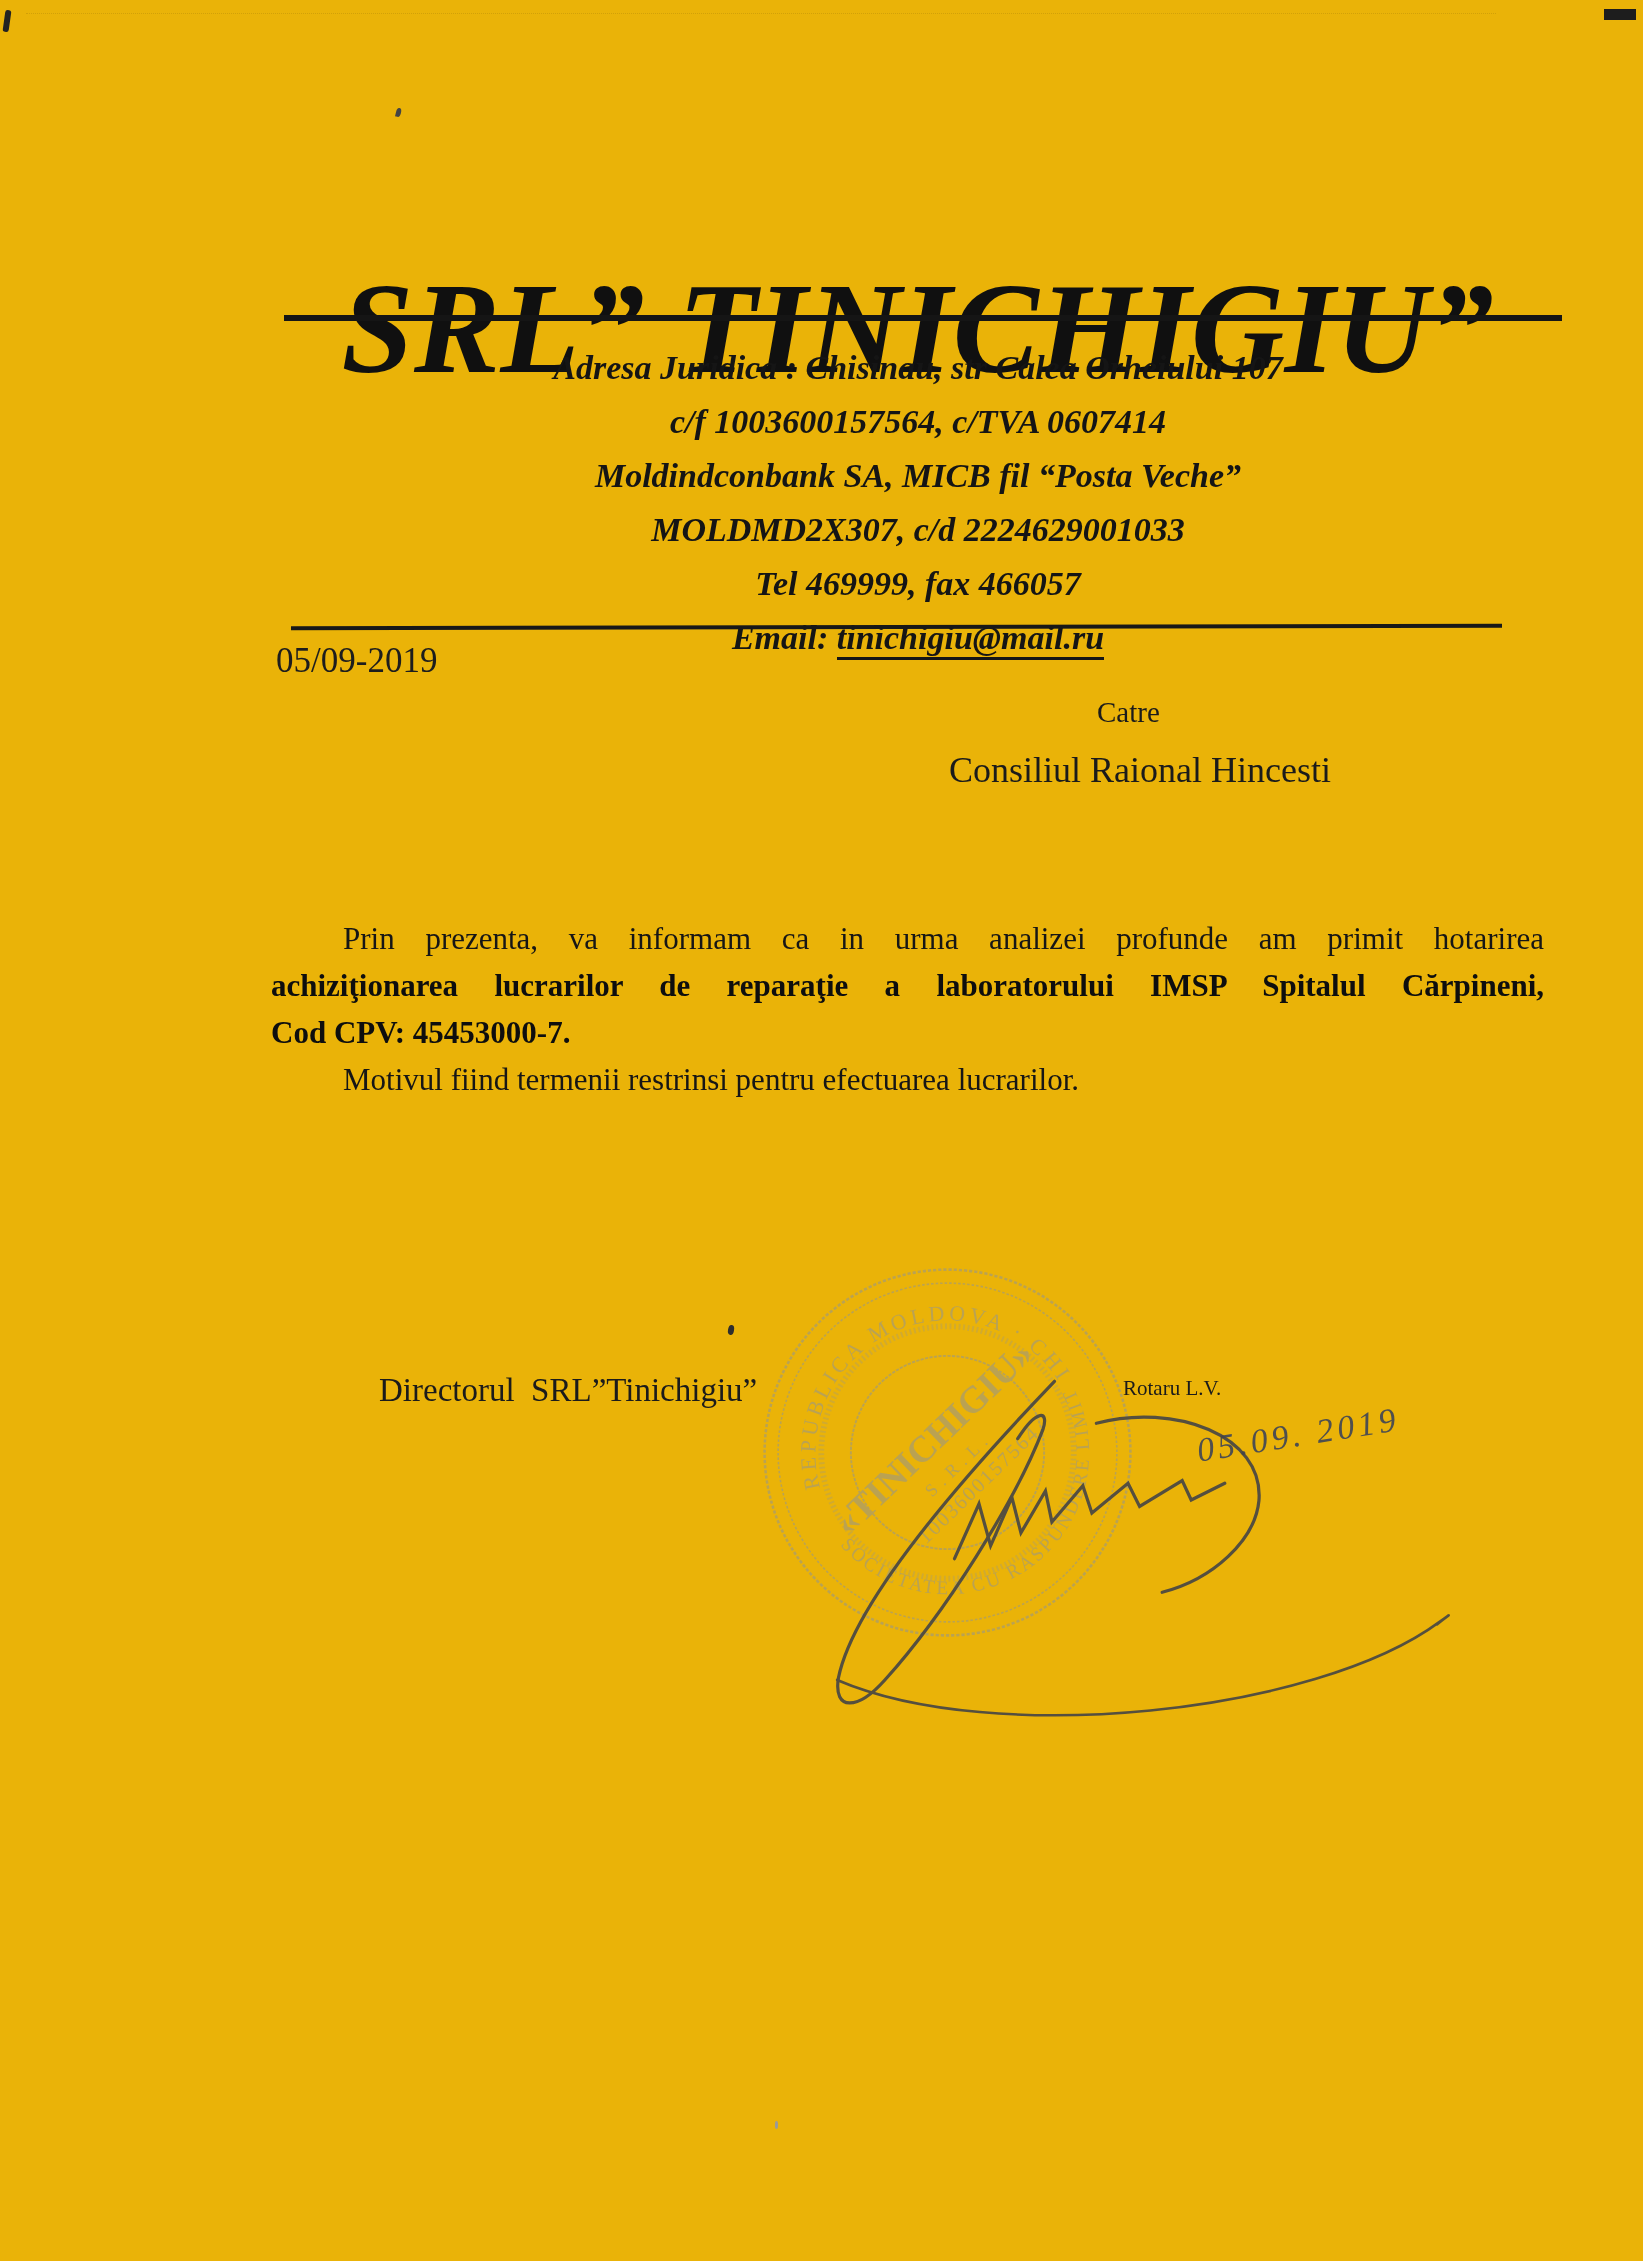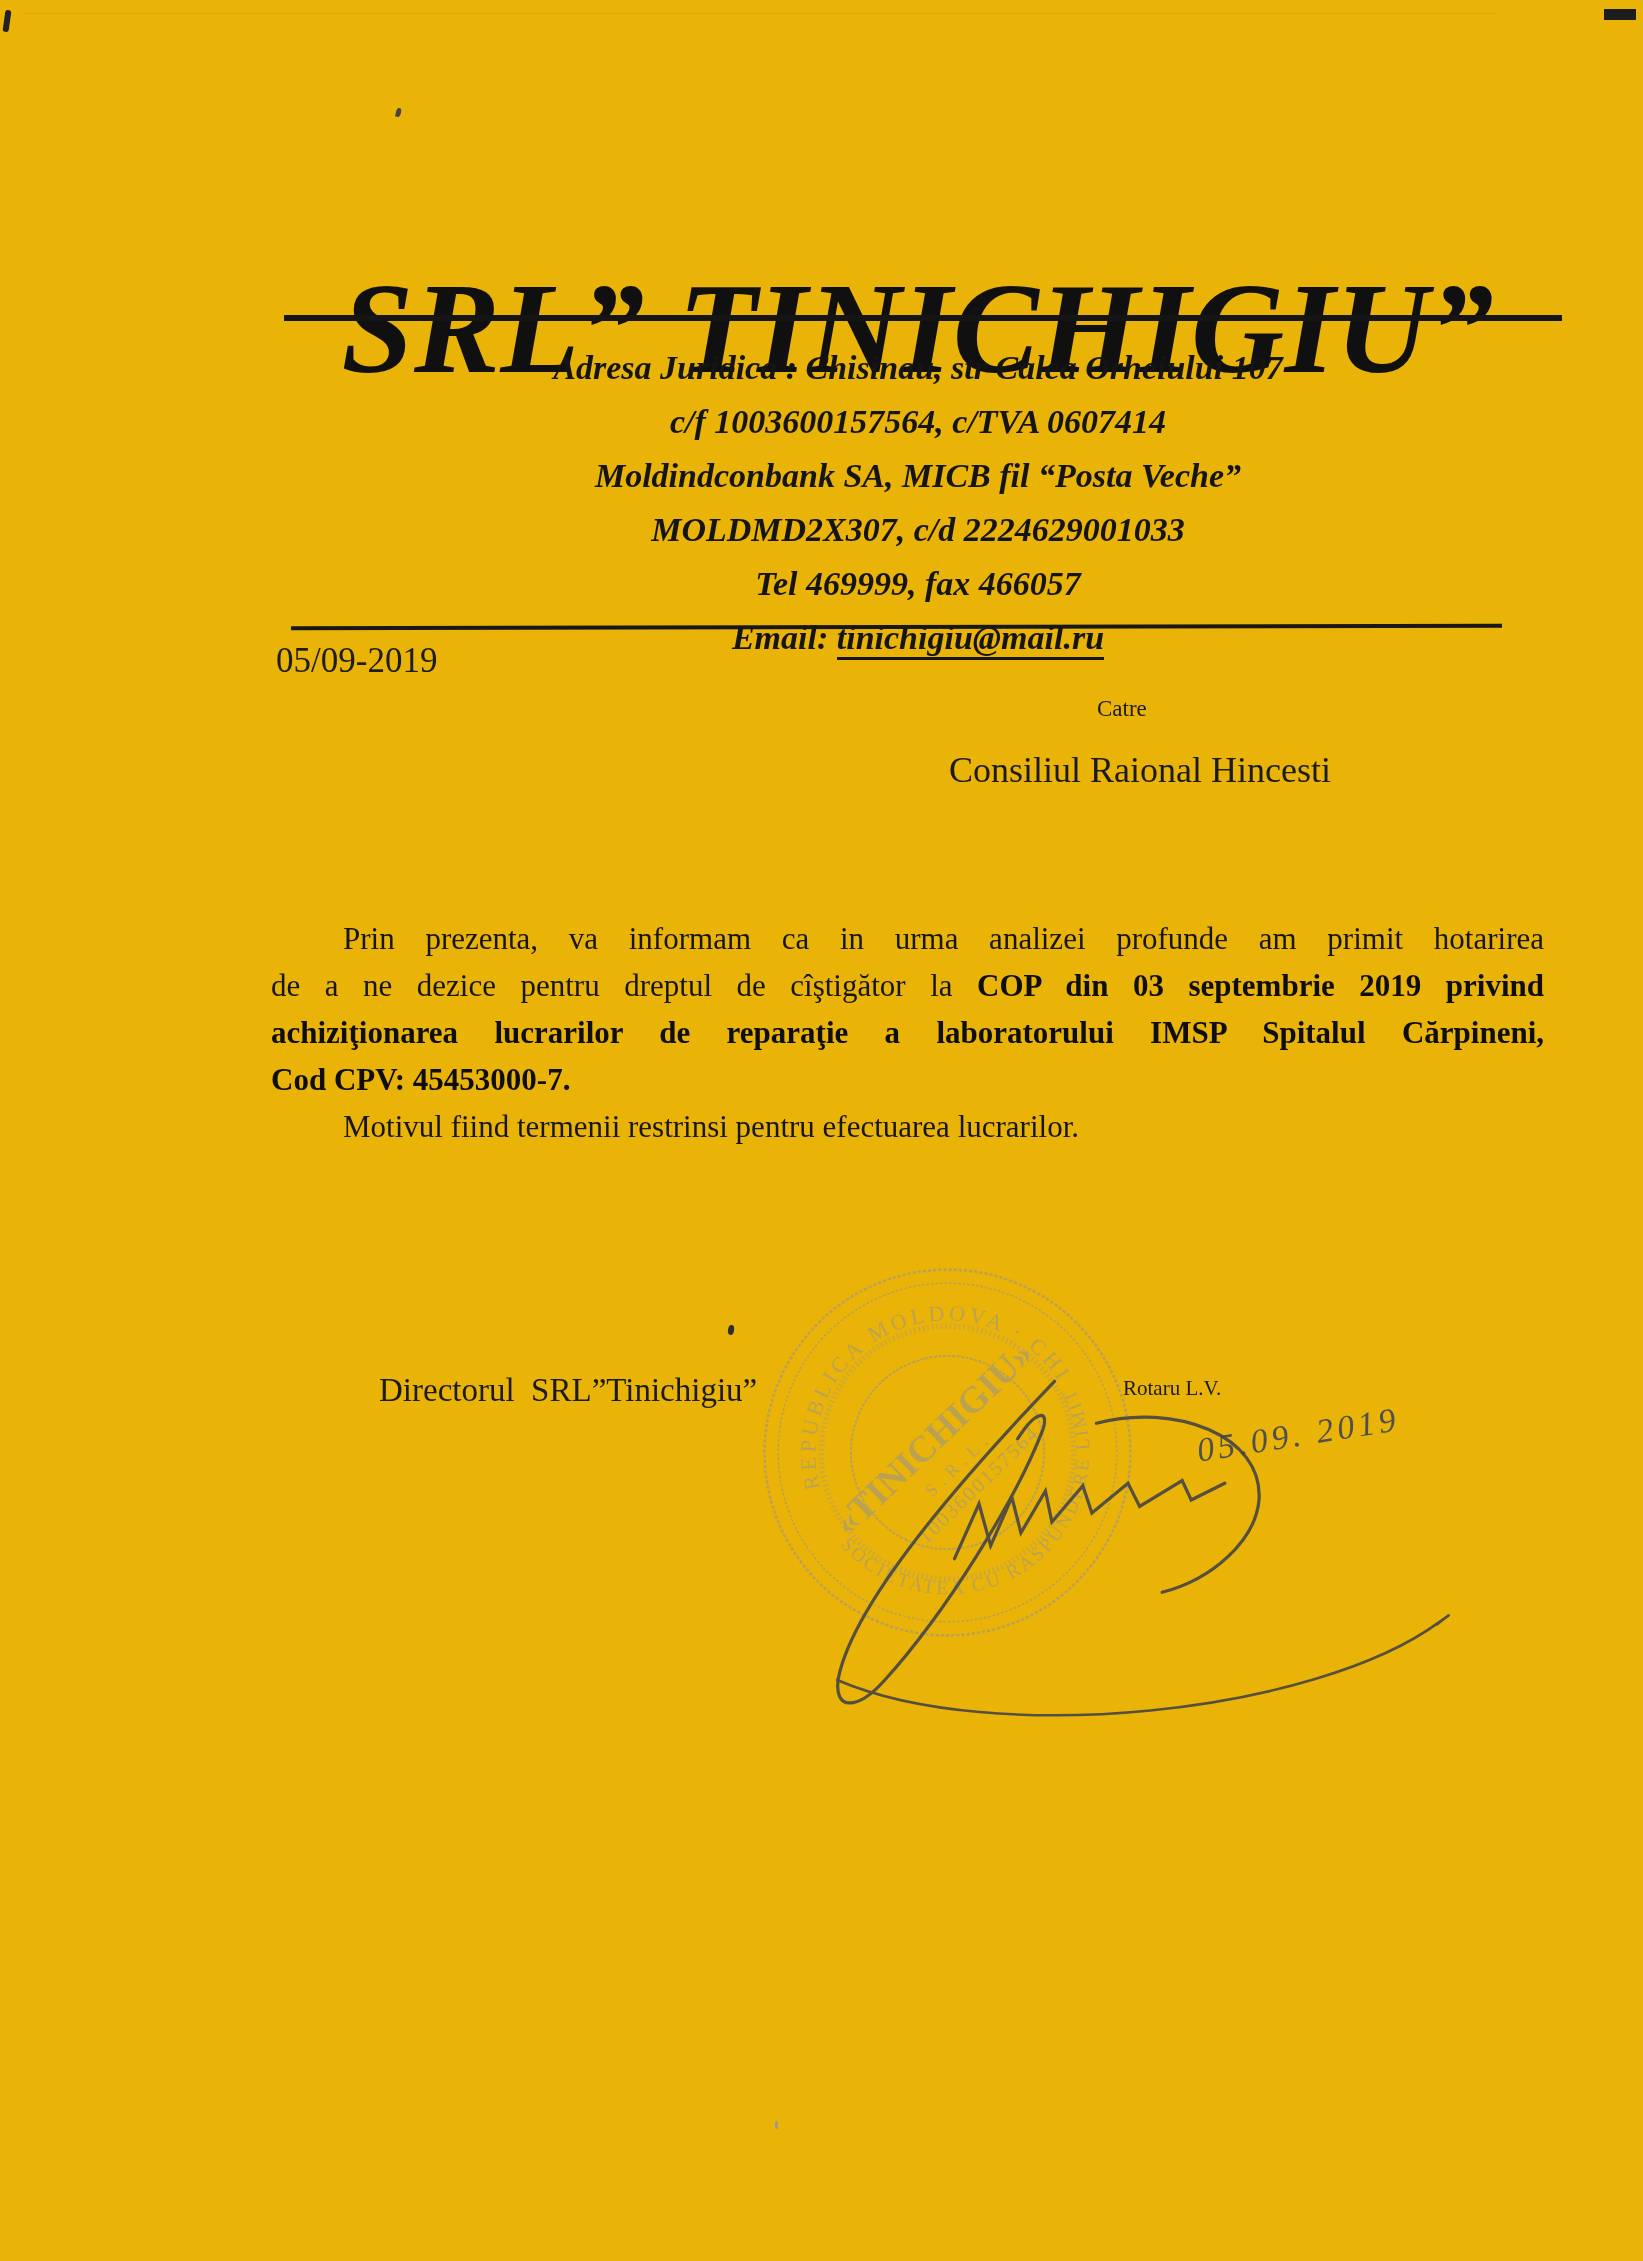--- a/index.html
+++ b/index.html
@@ -35,21 +35,21 @@
   .addr{
     position:absolute;left:0;top:335px;width:100%;
     font-size:34px;line-height:42px;font-weight:bold;font-style:italic;color:#151515;
   }
   .addr p{margin:12px;}
   .email-underline{border-bottom:3.2px solid #161616;padding-bottom:0.6px;}
   .rule2{position:absolute;left:291px;top:625px;width:1211px;height:3.9px;background:#181818;
     transform:rotate(-0.12deg);}
   
   .date{position:absolute;left:276px;top:641px;font-size:35px;color:#1d1d1d;}
-  .salutation{position:absolute;left:1097px;top:696px;font-size:23px;}
+  .salutation{position:absolute;left:1097px;top:696px;font-size:29px;}
   .recipient-name{position:absolute;left:949px;top:749px;font-size:36px;}
   
   .body-block{position:absolute;left:271px;top:915px;width:1273px;
     font-size:31px;line-height:47px;color:#161616;}
   .bline{white-space:normal;}
   .just{text-align:justify;text-align-last:justify;}
   .indent{text-indent:72px;}
   .b{font-weight:bold;color:#0e0e0e;}
   
   .sig-title{position:absolute;left:379px;top:1372px;font-size:33px;z-index:3;}
@@ -87,21 +87,20 @@
   </div>
   <div class="rule1"></div>
   <div class="rule2"></div>
 
   <div class="date">05/09-2019</div>
   <div class="salutation">Catre</div>
   <div class="recipient-name">Consiliul Raional Hincesti</div>
 
   <div class="body-block">
     <div class="bline just indent"><span>Prin prezenta, va informam ca in urma analizei profunde am primit hotarirea</span></div>
-    <div class="bline just"><span>de a ne dezice pentru dreptul de cîştigător la </span><span class="b">COP din 03 septembrie 2019 privind</span></div>
     <div class="bline just"><span class="b">achiziţionarea lucrarilor de reparaţie a laboratorului IMSP Spitalul Cărpineni,</span></div>
     <div class="bline"><span class="b">Cod CPV: 45453000-7.</span></div>
     <div class="bline indent"><span>Motivul fiind termenii restrinsi pentru efectuarea lucrarilor.</span></div>
   </div>
 
   <svg class="stamp" width="389" height="389" viewBox="0 0 604 604">
     <g transform="rotate(-30 302 302)" stroke="#8f9496" fill="none">
       <circle cx="302" cy="302" r="284" stroke-width="4" stroke-dasharray="5 3"></circle>
       <circle cx="302" cy="302" r="263" stroke-width="2.5" stroke-dasharray="4 3"></circle>
       <circle cx="302" cy="302" r="150" stroke-width="3" stroke-dasharray="5 2"></circle>

